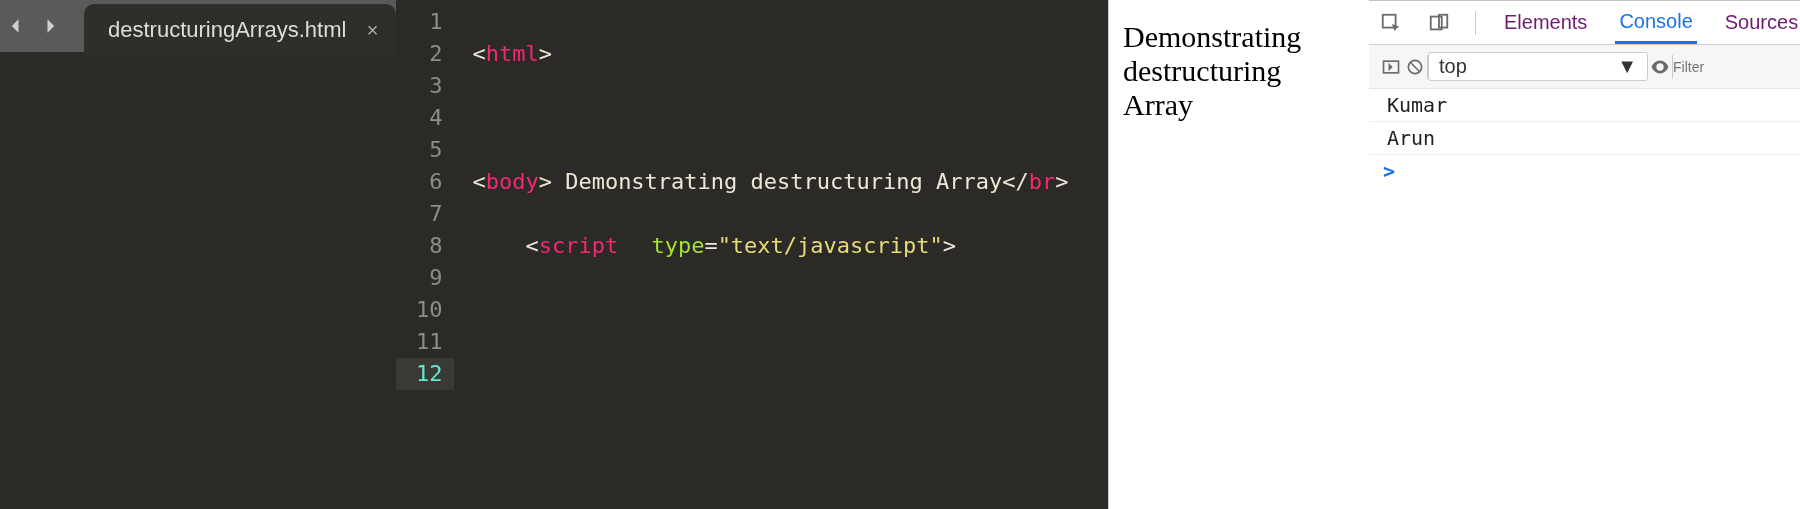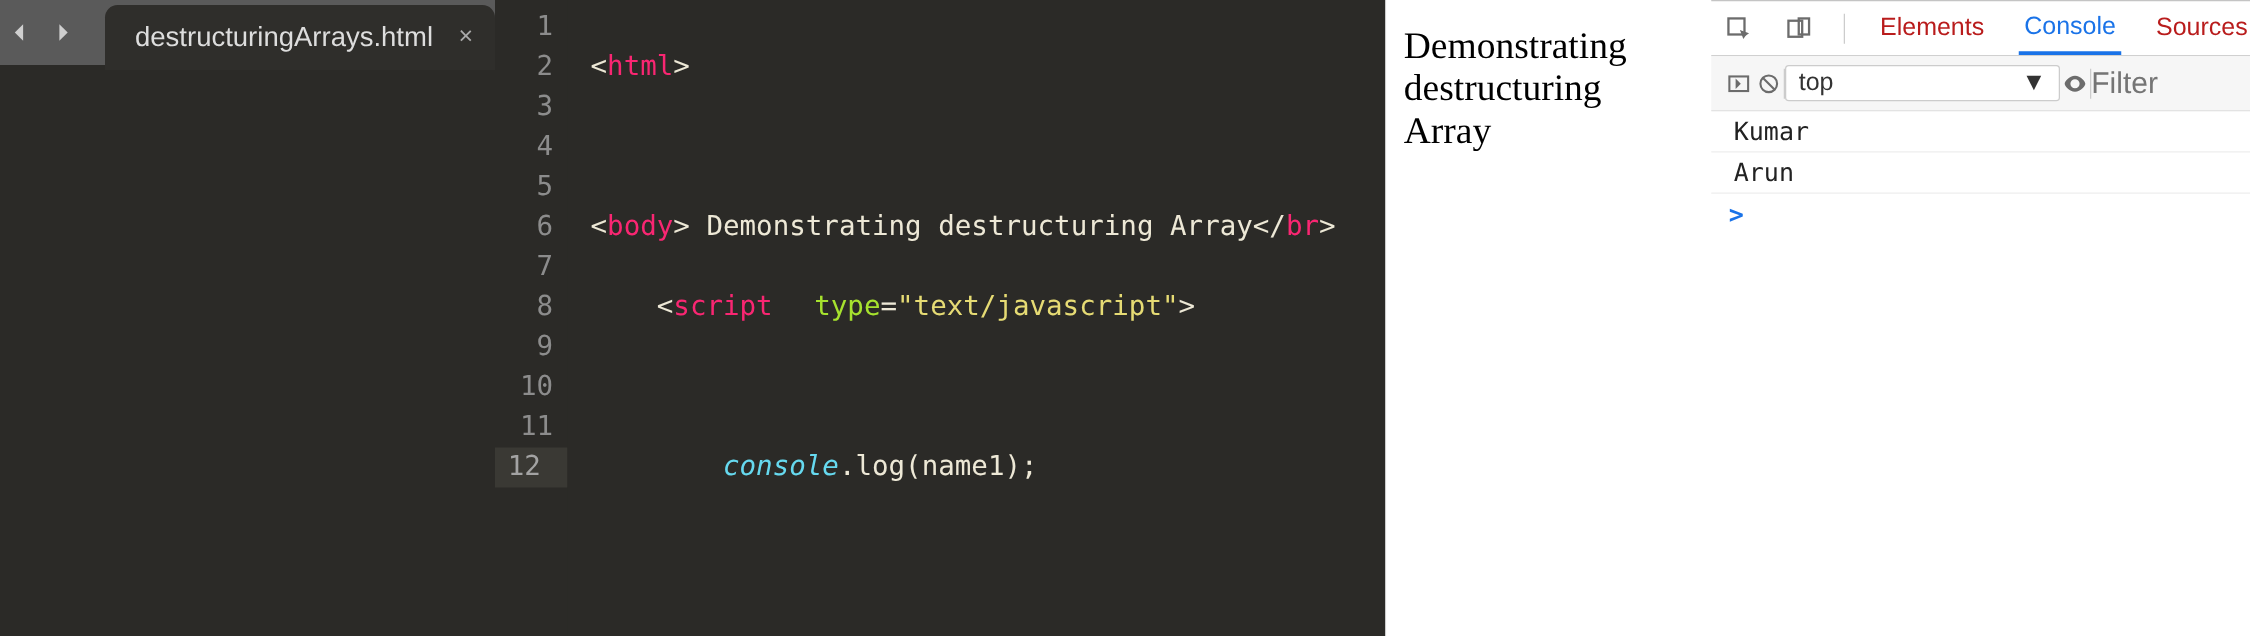--- a/index.html
+++ b/index.html
@@ -36,21 +36,21 @@
     background: #2b2a27;
     padding-top: 6px;
     text-align: right;
     color: #8c8c8c;
     font-family: Menlo, Consolas, monospace;
     font-size: 22px;
     line-height: 32px;
     user-select: none;
   }
   .gutter .gline { padding-right: 12px; }
-  .gutter .gline.active { background: #3a3934; color: #a3a3a3; text-align: center; }
+  .gutter .gline.active { background: #3a3934; color: #5eead4; }
 
   .code {
     flex: 1;
     padding: 6px 0 0 18px;
     font-family: Menlo, Consolas, monospace;
     font-size: 22px;
     line-height: 32px;
     color: #ede8d6;
     white-space: pre;
     background: #2b2a27;
@@ -65,21 +65,21 @@
   
   .browser { flex: 1; display: flex; flex-direction: row; background: #fff; border-left: 1px solid #ccc; }
 
   .page { flex: 0 0 260px; padding: 20px 14px; background: #fff; }
   .page h { font-family: "Times New Roman", serif; font-size: 30px; color: #000; }
 
   .devtools { flex: 1; display: flex; flex-direction: column; border-top: 1px solid #c4c4c4; background: #fff; font-size: 20px; color: #333; }
 
   .dt-tabs { display: flex; align-items: center; height: 44px; border-bottom: 1px solid #d0d0d0; padding: 0 10px; gap: 24px; }
   .dt-icon { width: 24px; height: 24px; display: flex; align-items: center; justify-content: center; color: #6c6c6c; cursor: pointer; }
-  .dt-tab { color: #b91c1c; padding: 0 4px; height: 100%; display: flex; align-items: center; cursor: pointer; }
+  .dt-tab { color: #701a75; padding: 0 4px; height: 100%; display: flex; align-items: center; cursor: pointer; }
   .dt-tab.active { color: #1a73e8; border-bottom: 3px solid #1a73e8; }
 
   .dt-toolbar { display: flex; align-items: center; height: 44px; border-bottom: 1px solid #e3e3e3; padding: 0 10px; background: #f6f6f6; }
   .dt-context { flex: 0 0 auto; display: flex; align-items: center; gap: 6px; color: #333; border: 1px solid #ccc; border-radius: 3px; padding: 2px 10px; background: #fff; cursor: pointer; min-width: 220px; justify-content: space-between; }
   .dt-sep { width: 1px; height: 24px; background: #ccc; }
 
   .dt-console { flex: 1; font-family: Menlo, Consolas, monospace; font-size: 20px; }
   .dt-line { padding: 4px 18px; border-bottom: 1px solid #eeeeee; color: #222; }
   .dt-prompt { padding: 4px 14px; color: #1a73e8; font-weight: bold; }
 
@@ -125,21 +125,20 @@
         <div class="gline">11</div>
         <div class="gline active">12</div>
       </div>
 
       <div class="code">
 <div class="cline"><span class="p">&lt;</span><span class="tag">html</span><span class="p">&gt;</span></div>
 <div class="cline"> </div>
 <div class="cline"><span class="p">&lt;</span><span class="tag">body</span><span class="p">&gt; Demonstrating destructuring Array&lt;/</span><span class="tag">br</span><span class="p">&gt;</span></div>
 <div class="cline"><span>    </span><span class="p">&lt;</span><span class="tag">script</span><span> </span><span class="attr">type</span><span class="p">=</span><span class="str">"text/javascript"</span><span class="p">&gt;</span></div>
 <div class="cline"> </div>
-<div class="cline"><span>        </span><span class="kw">console</span><span class="p">.log(name1);</span></div>
 
 
 
 
 
       </div>
     </div>
 
   </div>
 
@@ -187,21 +186,21 @@
         <div class="dt-context">
           <span>top</span>
           <span>▼</span>
         </div>
         <div class="dt-icon">
           <svg viewBox="0 0 24 24" width="22" height="22" fill="#6c6c6c">
               <path d="M12 5c-5 0-9 5-9 7s4 7 9 7 9-5 9-7-4-7-9-7zm0 11a4 4 0 110-8 4 4 0 010 8z"></path>
             </svg>
         </div>
         <div class="dt-sep"></div>
-        <input type="text" style="border: none; background: transparent; font-size: 24px; outline: none; width: 60px; color: rgb(51, 51, 51);" placeholder="Filter">
+        <input type="text" style="border: none; background: transparent; font-size: 14px; outline: none; width: 60px; color: rgb(51, 51, 51);" placeholder="Filter">
       </div>
 
       <div class="dt-console">
         <div class="dt-line">Kumar</div>
         <div class="dt-line">Arun</div>
         <div class="dt-prompt"><span>&gt;</span></div>
       </div>
 
     </div>
 

